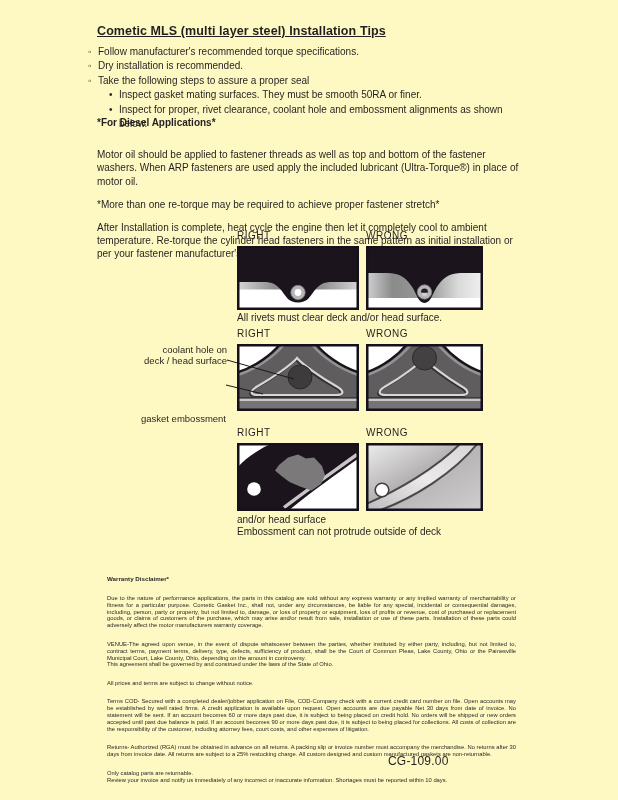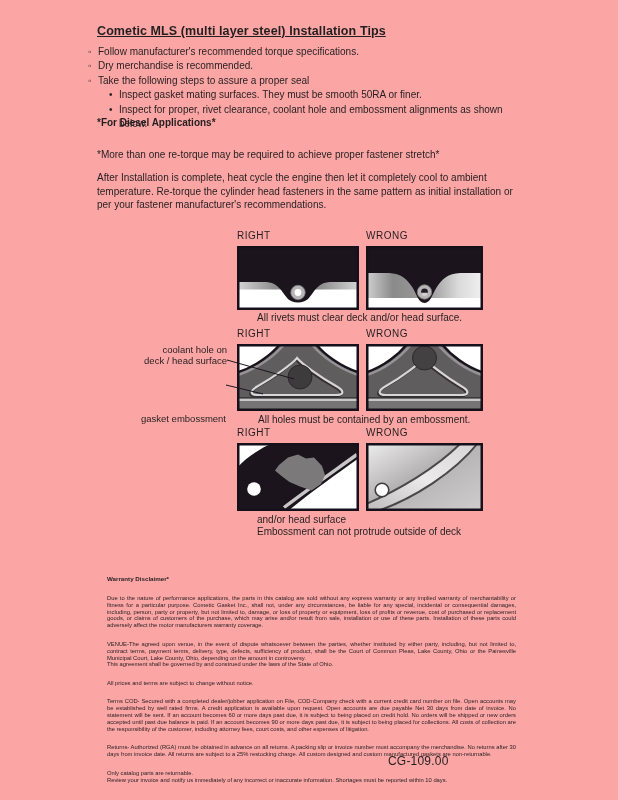--- a/index.html
+++ b/index.html
@@ -1,35 +1,35 @@
 <!DOCTYPE html>
 <html><head>
 <meta charset="utf-8">
 <style>
   html,body { margin:0; padding:0; background:#ffffff; }
   .page {
-    position:relative; width:618px; height:800px; background:#fca5a5;
+    position:relative; width:618px; height:800px; background:#fef9c3;
     color:#231f20; font-family:"Liberation Sans", sans-serif; overflow:hidden;
   }
   .title {
     position:absolute; left:97px; top:24px; margin:0;
     font-size:12.5px; font-weight:bold; text-decoration:underline; letter-spacing:.1px;
   }
   .tips { position:absolute; left:88px; top:45px; font-size:10px; line-height:14.4px; width:440px; }
   .tip { display:flex; }
   .tip .mk { flex:0 0 10px; width:10px; }
   .tip.sub { margin-left:21px; }
   .diesel { position:absolute; left:97px; top:116px; width:428px; font-size:10px; line-height:13.2px; }
   .diesel h2 { margin:0 0 19px 0; font-size:10px; }
   .diesel p { margin:0 0 10px 0; }
 
   .figlabel { position:absolute; font-size:10px; letter-spacing:.5px; text-align:left; color:#231f20; }
   .figbox { position:absolute; }
   .figbox svg { display:block; }
-  .figcaption { position:absolute; font-size:10px; line-height:12px; color:#231f20;margin-left:20px; }
+  .figcaption { position:absolute; font-size:10px; line-height:12px; color:#231f20; }
 
   .callout { position:absolute; font-size:9.5px; line-height:11px; text-align:right; color:#231f20; }
   .leaders { position:absolute; left:205px; top:352px; }
 
   .disclaimer {
     position:absolute; left:107px; top:569px; width:409px;
     font-size:5.8px; line-height:6.9px; text-align:justify; white-space:pre-line;
   }
   .disclaimer h3 { margin:0 0 5px 0; font-size:6.2px; }
   .disclaimer p { margin:0 0 4.6px 0; }
@@ -43,38 +43,39 @@
 
   <h1 class="title">Cometic MLS (multi layer steel) Installation Tips</h1>
 
   <div class="tips">
     <div class="tip">
       <span class="mk">◦</span>
       <span>Follow manufacturer's recommended torque specifications.</span>
     </div>
     <div class="tip">
       <span class="mk">◦</span>
-      <span>Dry merchandise is recommended.</span>
+      <span>Dry installation is recommended.</span>
     </div>
     <div class="tip">
       <span class="mk">◦</span>
       <span>Take the following steps to assure a proper seal</span>
     </div>
     <div class="tip sub">
       <span class="mk">•</span>
       <span>Inspect gasket mating surfaces.  They must be smooth 50RA or finer.</span>
     </div>
     <div class="tip sub">
       <span class="mk">•</span>
       <span>Inspect for proper, rivet clearance, coolant hole and embossment alignments as shown below.</span>
     </div>
   </div>
 
   <div class="diesel">
     <h2>*For Diesel Applications*</h2>
+    <p>Motor oil should be applied to fastener threads as well as top and bottom of the fastener washers. When ARP fasteners are used apply the included lubricant (Ultra-Torque®) in place of motor oil.</p>
     <p>*More than one re-torque may be required to achieve proper fastener stretch*</p>
     <p>After Installation is complete, heat cycle the engine then let it completely cool to ambient temperature. Re-torque the cylinder head fasteners in the same pattern as initial installation or per your fastener manufacturer's recommendations.</p>
   </div>
 
   <div class="figlabel" style="left:237px; top:230px; width:122px;">RIGHT</div>
   <div class="figlabel" style="left:366px; top:230px; width:117px;">WRONG</div>
 
   <div class="figbox" style="left:237px; top:246px;">
     <svg width="122" height="64" viewBox="0 0 122 64">
       <defs>
@@ -162,21 +163,20 @@
       <circle cx="58.5" cy="14" r="12" fill="#444143" stroke="#2c292c" stroke-width="1"></circle>
       <rect x="1.25" y="1.25" width="114.5" height="64.5" fill="none" stroke="#15101a" stroke-width="2.5"></rect>
     </svg>
   </div>
 
   <svg class="leaders" width="105" height="48" viewBox="0 0 105 48">
     <line x1="22" y1="8" x2="89" y2="27" stroke="#1b161d" stroke-width="1"></line>
     <line x1="21" y1="33" x2="58" y2="42" stroke="#1b161d" stroke-width="1"></line>
   </svg>
 
-  <div class="figcaption" style="left:238px; top:414px;">All holes must be contained by an embossment.</div>
 
   <div class="figlabel" style="left:237px; top:427px; width:122px;">RIGHT</div>
   <div class="figlabel" style="left:366px; top:427px; width:117px;">WRONG</div>
 
   <div class="figbox" style="left:237px; top:443px;">
     <svg width="122" height="68" viewBox="0 0 122 68">
       <rect width="122" height="68" fill="#1b141d"></rect>
       <path d="M0,0 H36 C25,4.5 10,13.5 0,25 Z" fill="#ffffff"></path>
       <path d="M122,15 C97,33 74,49 51,68 H122 Z" fill="#ffffff"></path>
       <path d="M120,11.5 C95,29.5 72,45.5 47,64.5" fill="none" stroke="#c7c5c6" stroke-width="3.4"></path>

